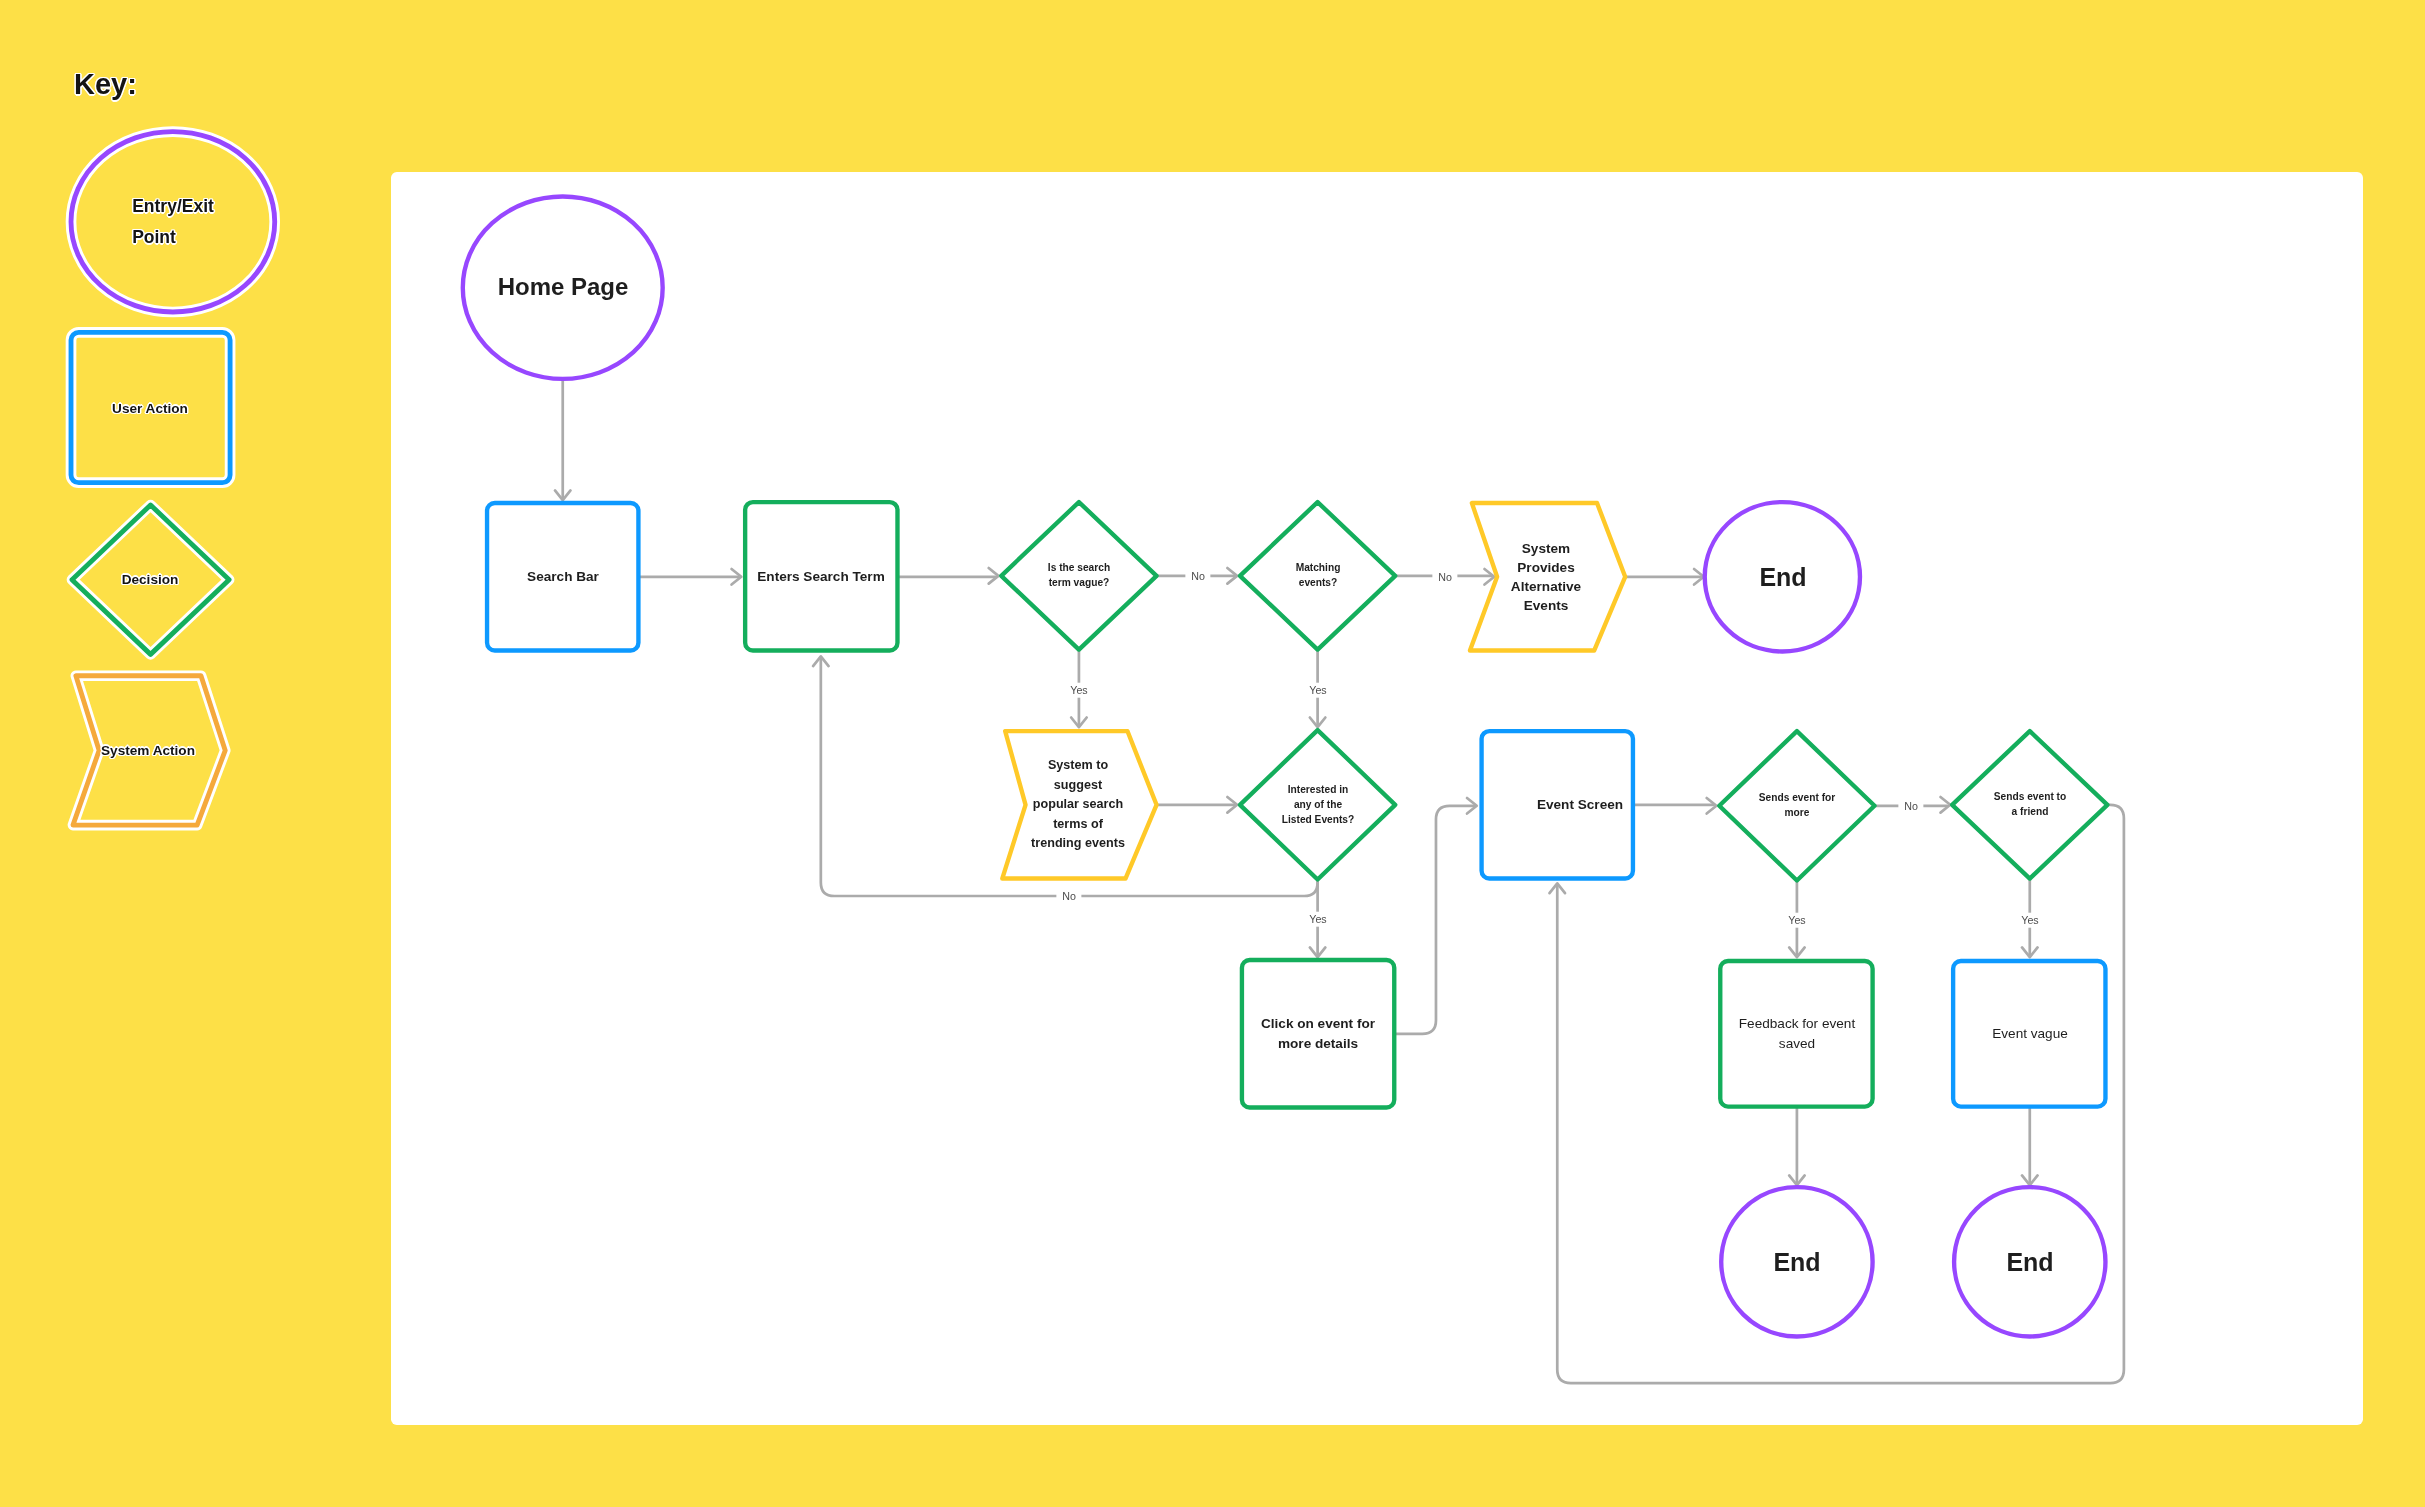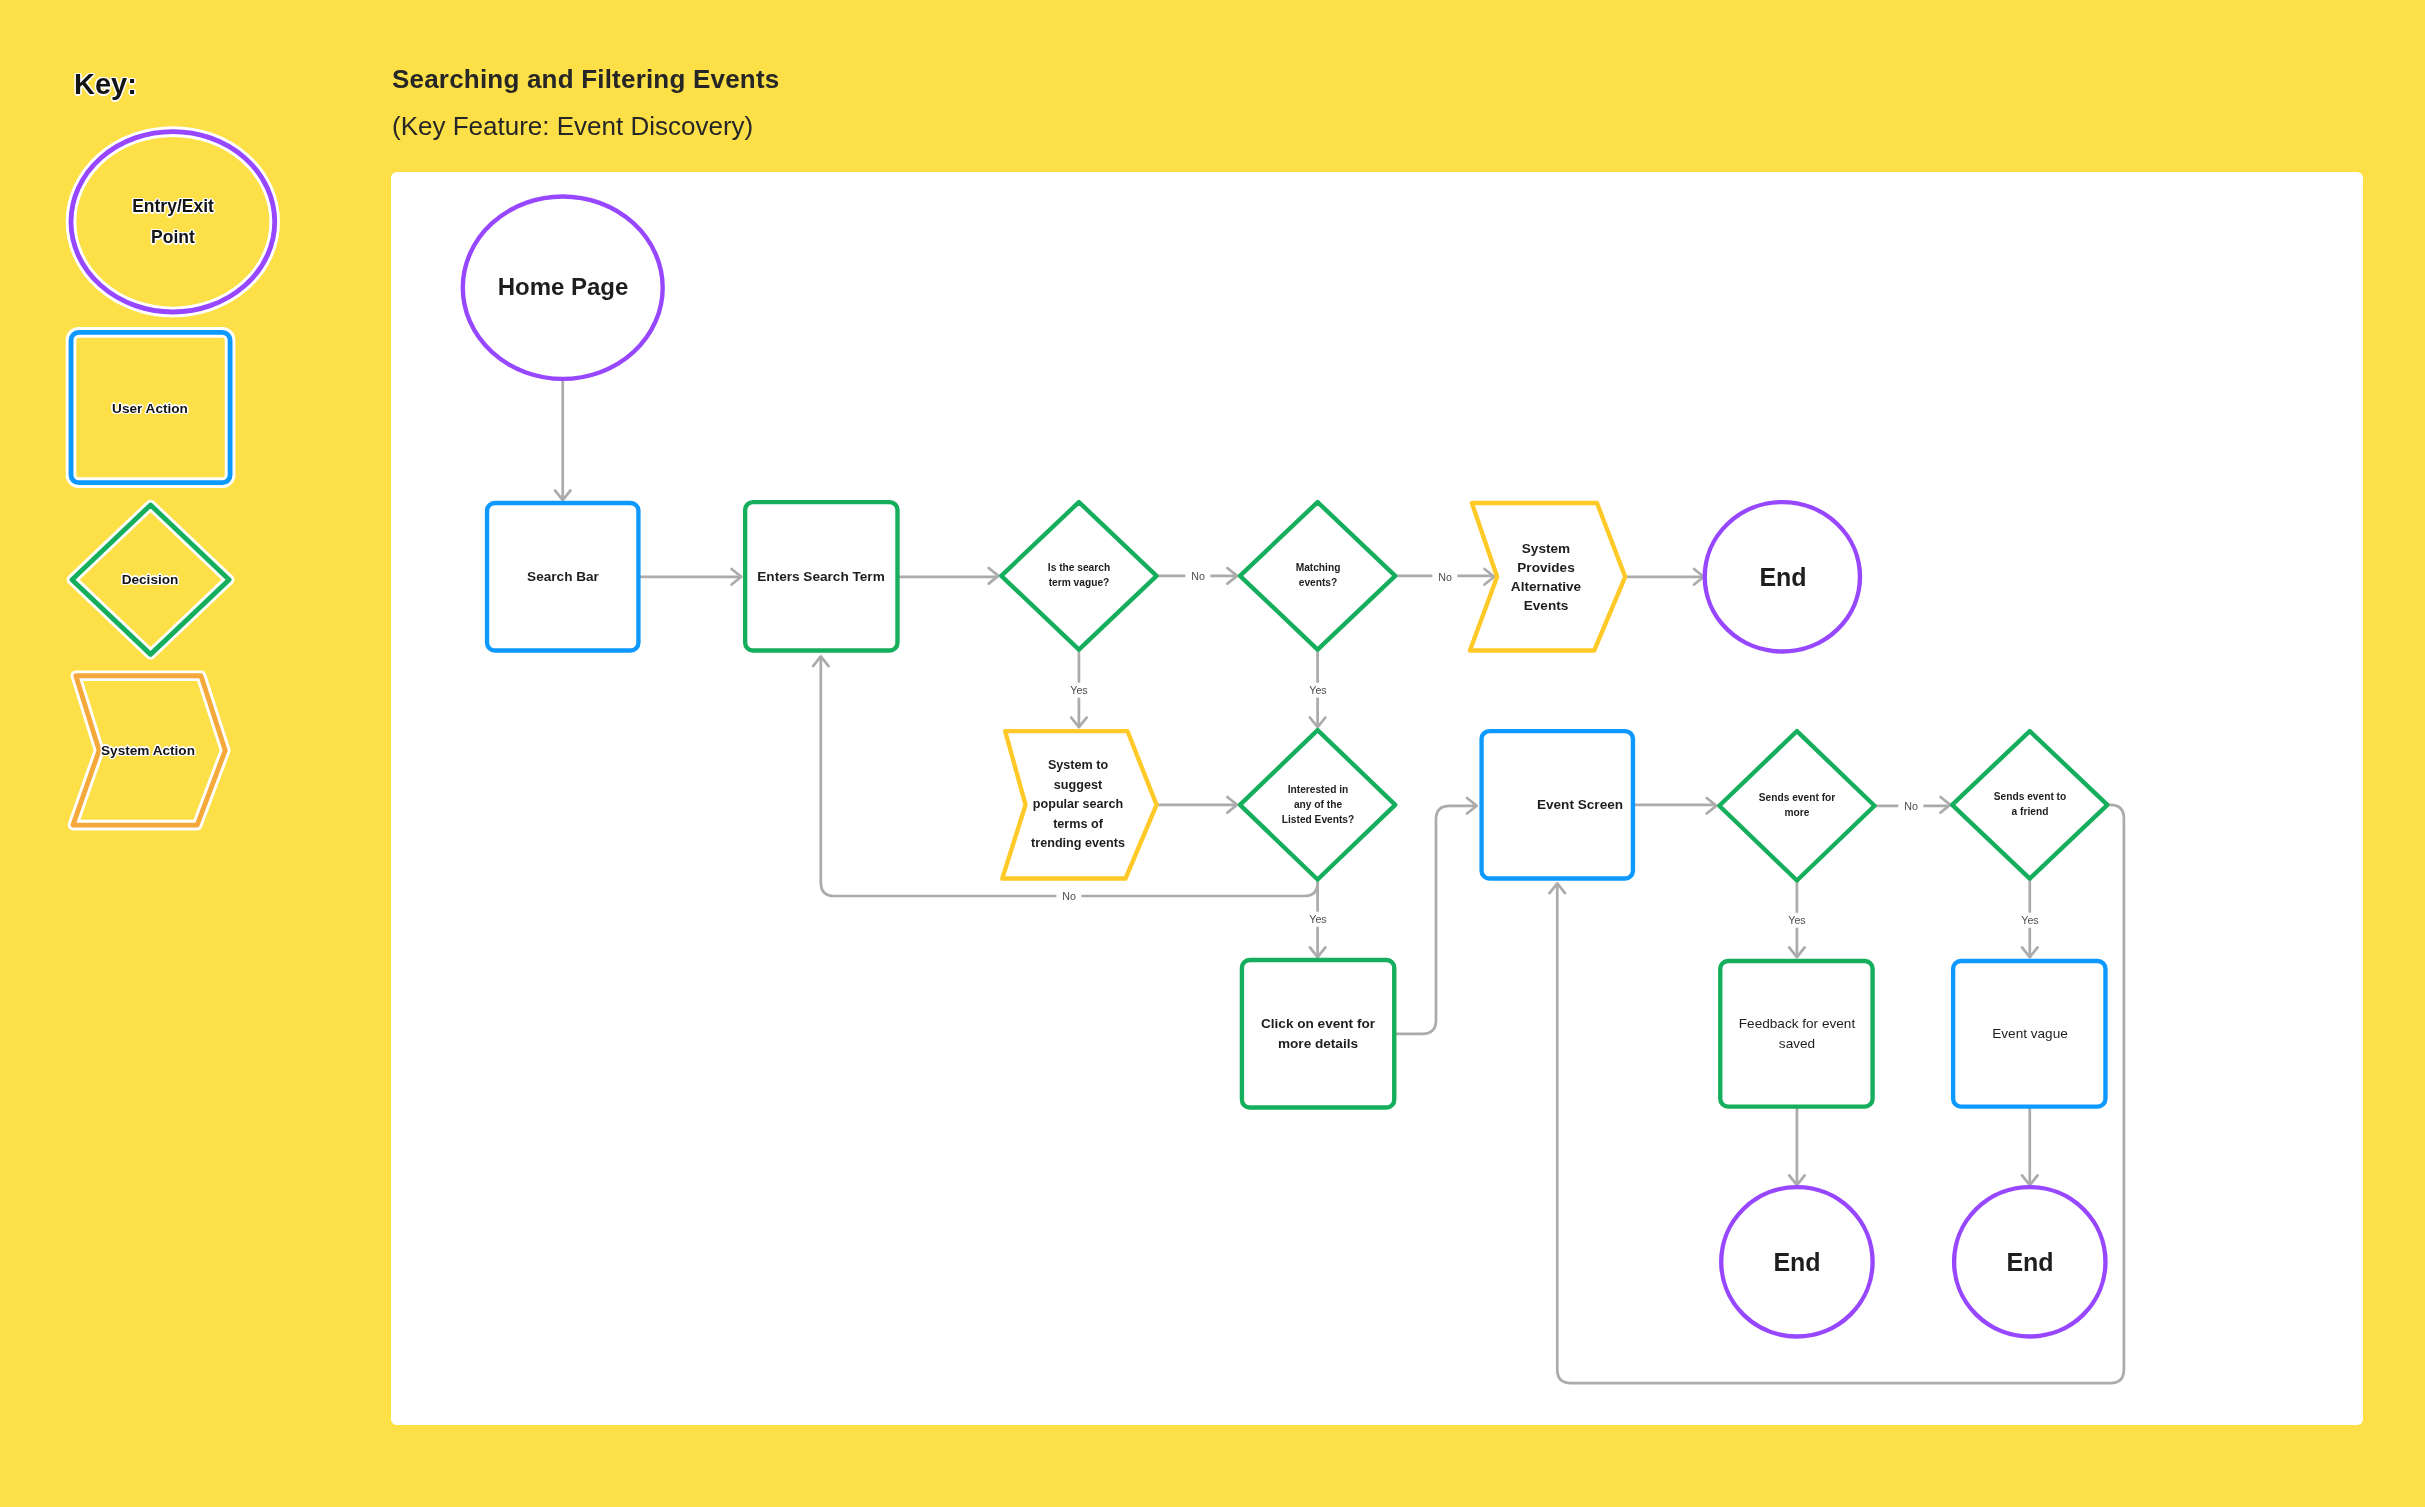--- a/index.html
+++ b/index.html
@@ -12,21 +12,21 @@
   .header { position:absolute; left:392px; top:64px; }
   .header .title { font-size:26px; font-weight:bold; color:#262626; line-height:31px; letter-spacing:0.2px; }
   .header .subtitle { font-size:26px; font-weight:normal; color:#262626; line-height:31px; margin-top:15.5px; }
   
   .key-title {
     position:absolute; left:74px; top:68px; font-size:29px; font-weight:bold; color:#141414;
     text-shadow:-1.5px 0 #fff,1.5px 0 #fff,0 -1.5px #fff,0 1.5px #fff,-1px -1px #fff,1px 1px #fff,1px -1px #fff,-1px 1px #fff;
   }
   .key-svg { position:absolute; left:39px; top:39px; }
   .key-label {
-    position:absolute; transform:translate(-50%,-50%); text-align:center; color:#141414; font-weight:bold;
+    position:absolute; transform:translate(-50%,-50%); text-align:left; color:#141414; font-weight:bold;
     white-space:nowrap;
     text-shadow:-1.5px 0 #fff,1.5px 0 #fff,0 -1.5px #fff,0 1.5px #fff,-1px -1px #fff,1px 1px #fff,1px -1px #fff,-1px 1px #fff;
   }
   .key-label span { display:block; }
   
   .canvas {
     position:absolute; left:391px; top:172px; width:1972px; height:1253px;
     background:#fff; border-radius:5.8px;
   }
   .flow-svg { position:absolute; left:0; top:0; }
@@ -68,24 +68,20 @@
   </svg>
 
   <div class="key-label" style="left:173px; top:222px; font-size:17.5px; line-height:1.75;">
     <span>Entry/Exit</span>
     <span>Point</span>
   </div>
   <div class="key-label" style="left:150px; top:408px; font-size:13.6px;">User Action</div>
   <div class="key-label" style="left:150px; top:579px; font-size:13.6px;">Decision</div>
   <div class="key-label" style="left:148px; top:750px; font-size:13.6px;">System Action</div>
 
-  <div class="header">
-    <div class="title">Searching and Filtering Events</div>
-    <div class="subtitle">(Key Feature: Event Discovery)</div>
-  </div>
 
   <div class="canvas">
 
     <svg class="flow-svg" width="1860" height="1253" viewBox="0 0 1917 1291">
 
       <g stroke="#ABABAB" stroke-width="2.8" fill="none" stroke-linecap="round" stroke-linejoin="round">
         <g>
           <path d="M177,214 V336"></path>
             <polyline points="169,328 177,338 185,328"></polyline>
         </g>

